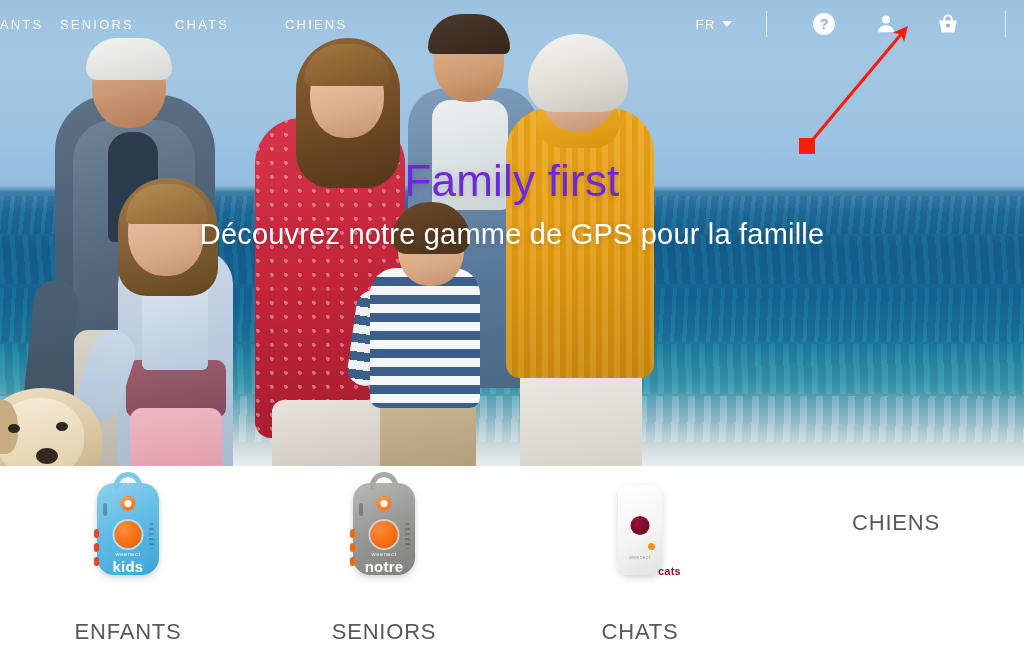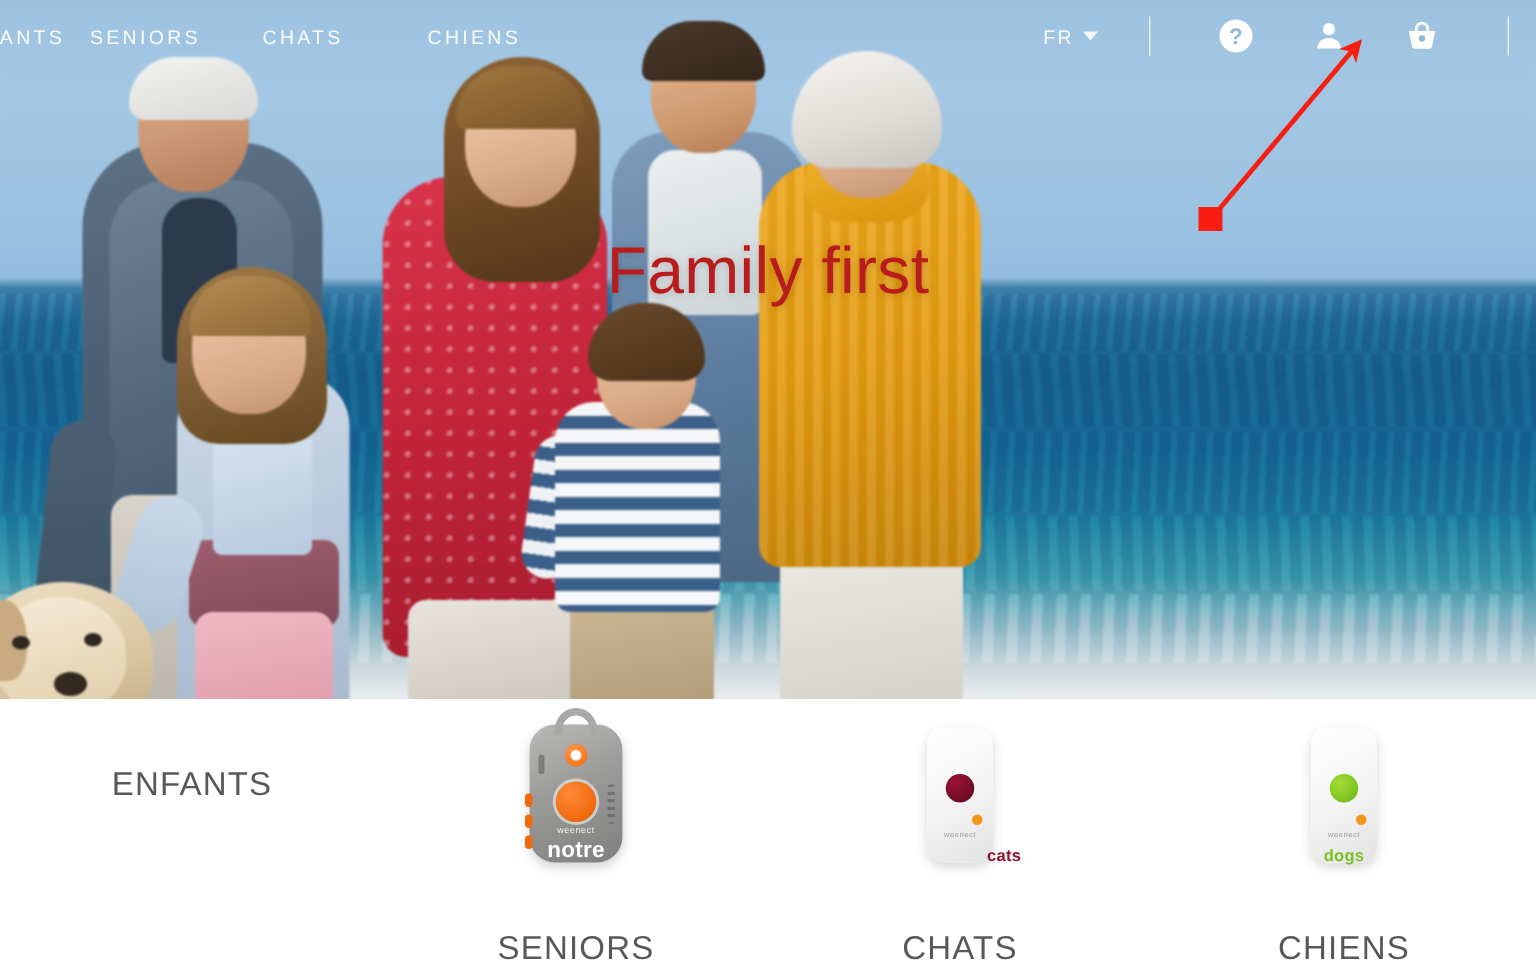--- a/index.html
+++ b/index.html
@@ -344,21 +344,21 @@
   
   .hero-text {
     position: absolute;
     left: 0; top: 158px;
     width: 1024px;
     text-align: center;
     z-index: 15;
     pointer-events: none;
   }
   .hero-title {
-    color: #b91c1c;
+    color: #6d28d9;
     font-size: 44px;
     font-weight: 400;
     line-height: 1.05;
     letter-spacing: 0.2px;
     text-shadow: 0 1px 6px rgba(0,0,0,.18);
   }
   .hero-sub {
     margin-top: 14px;
     color: #ffffff;
     font-size: 29px;
@@ -600,20 +600,21 @@
     <div class="person dog-ear"></div>
     <div class="person dog-eye-l"></div>
     <div class="person dog-eye-r"></div>
     <div class="person dog-nose"></div>
 
     <div class="photo-blur"></div>
   </div>
 
   <div class="hero-text">
     <div class="hero-title">Family first</div>
+    <div class="hero-sub">Découvrez notre gamme de GPS pour la famille</div>
   </div>
 
   <div class="topbar">
 
     <div class="nav-left">
       <a class="nav-link nav-item-0" href="#">ENFANTS</a>
       <a class="nav-link nav-item-1" href="#">SENIORS</a>
       <a class="nav-link nav-item-2" href="#">CHATS</a>
       <a class="nav-link nav-item-3" href="#">CHIENS</a>
     </div>
@@ -661,20 +662,36 @@
           <path d="M0,0 L4.6,2.3 L0,4.6 L1.2,2.3 z" fill="#f71d10"></path>
         </marker>
       </defs>
       <line x1="809" y1="144" x2="903" y2="32" stroke="#f71d10" stroke-width="3.2" marker-end="url(#arrowhead)"></line>
     </svg>
   </div>
 
   <div class="products">
 
     <div class="product">
+      <div class="product-img">
+        <div class="dev dev-kids">
+          <span class="loop"></span>
+          <span class="slot"></span>
+          <span class="grill"></span>
+          <span class="mini-badge"></span>
+          <span class="big-btn"></span>
+          <span class="side-btn sb-kids sb1"></span>
+          <span class="side-btn sb-kids sb2"></span>
+          <span class="side-btn sb-kids sb3"></span>
+          <span class="brand brand-kids">
+            <span class="brand-small">weenect</span><br>
+            <span class="brand-big">kids</span>
+          </span>
+        </div>
+      </div>
       <div class="product-label">ENFANTS</div>
     </div>
 
     <div class="product">
       <div class="product-img">
         <div class="dev dev-silver">
           <span class="loop silver"></span>
           <span class="slot"></span>
           <span class="grill"></span>
           <span class="mini-badge"></span>
@@ -699,28 +716,18 @@
           <span class="brand brand-pet brand-cats">
             <span class="brand-small">weenect</span><br>
             <span class="brand-big">cats</span>
           </span>
         </div>
       </div>
       <div class="product-label">CHATS</div>
     </div>
 
     <div class="product">
-      <div class="product-img">
-        <div class="dev dev-dogs">
-          <span class="big-btn dog"></span>
-          <span class="paw"></span>
-          <span class="brand brand-pet brand-dogs">
-            <span class="brand-small">weenect</span><br>
-            <span class="brand-big">dogs</span>
-          </span>
-        </div>
-      </div>
       <div class="product-label">CHIENS</div>
     </div>
 
   </div>
 
 </div>
 
 </body></html>

